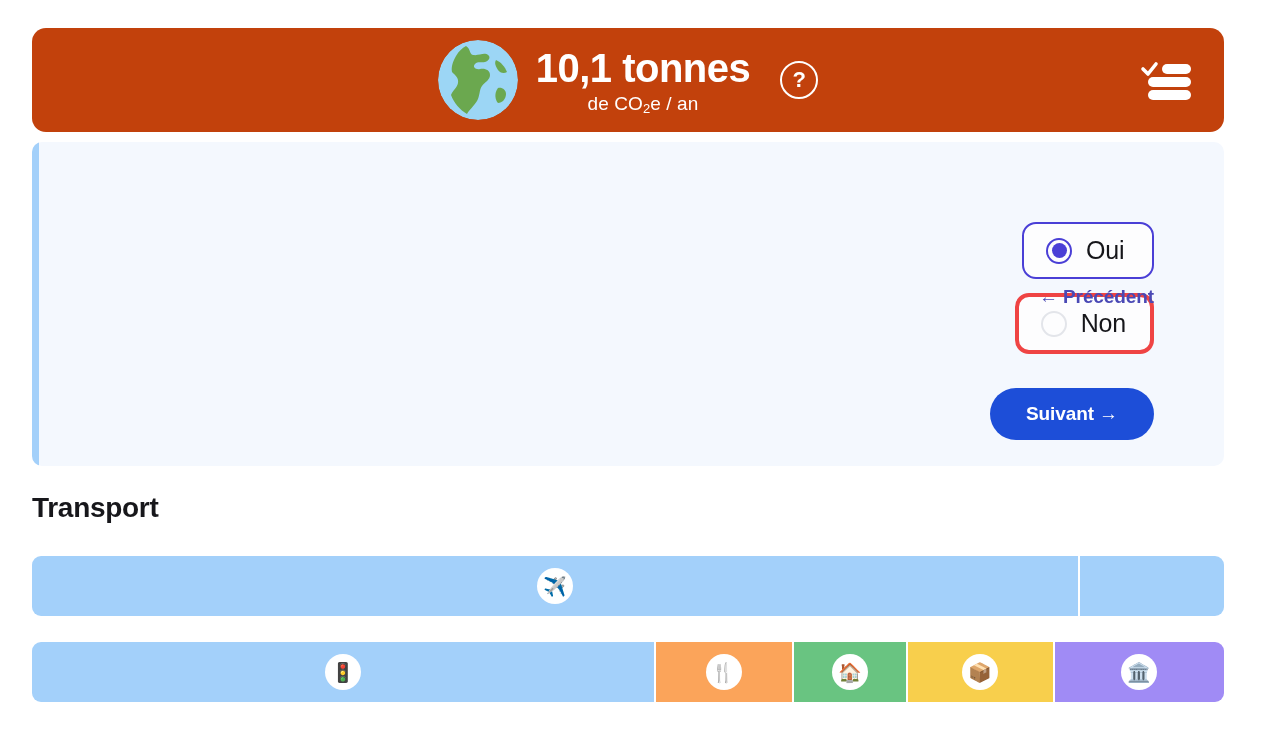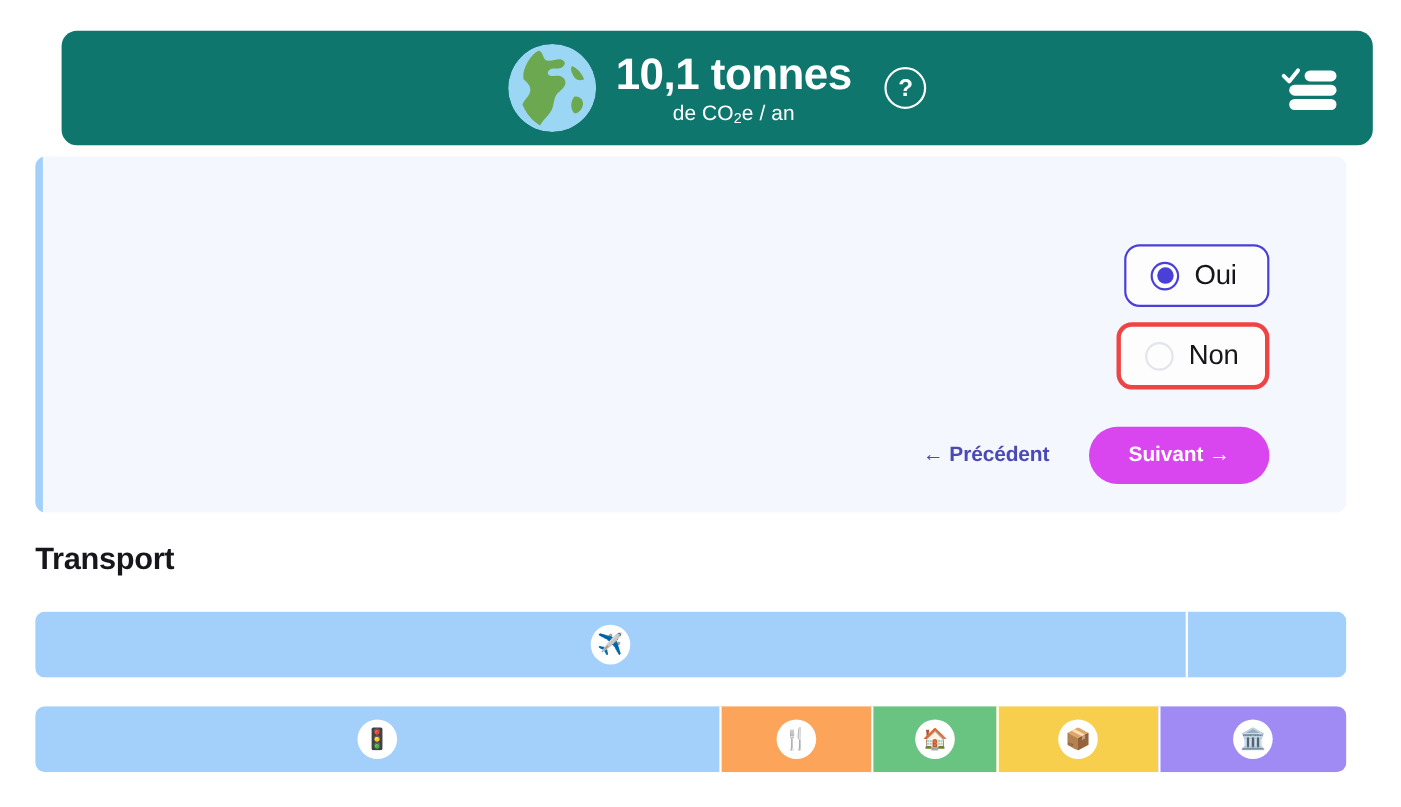--- a/index.html
+++ b/index.html
@@ -22,26 +22,25 @@
     box-sizing: border-box;
   }
 
   
   .header {
     position: absolute;
     left: 32px;
     top: 28px;
     width: 1192px;
     height: 104px;
-    background: #0f766e;
+    background: #c2410c;
     border-radius: 14px;
     display: flex;
     align-items: center;
     justify-content: center;
-    margin-left: 24px;
   }
   .header-center {
     display: flex;
     align-items: center;
     gap: 18px;
   }
   .globe-icon {
     width: 80px;
     height: 80px;
     border-radius: 50%;
@@ -201,32 +200,33 @@
     font-size: 25px;
     color: #16161a;
     letter-spacing: -0.2px;
   }
 
   .nav-row {
     position: absolute;
     right: 70px;
     bottom: 26px;
     display: flex;
-    align-items: center;
-    gap: 36px;
+    align-items: flex-end;
+    gap: 80px;
+    flex-direction: column;
   }
   .prev-link {
     color: #4A49B5;
     font-size: 19px;
     font-weight: bold;
     cursor: pointer;
     letter-spacing: -0.1px;
   }
   .next-btn {
-    background: #d946ef;
+    background: #1d4ed8;
     color: #ffffff;
     font-size: 19px;
     font-weight: bold;
     border: none;
     border-radius: 26px;
     padding: 15px 36px;
     cursor: pointer;
     letter-spacing: -0.1px;
     font-family: "Liberation Sans", sans-serif;
   }

